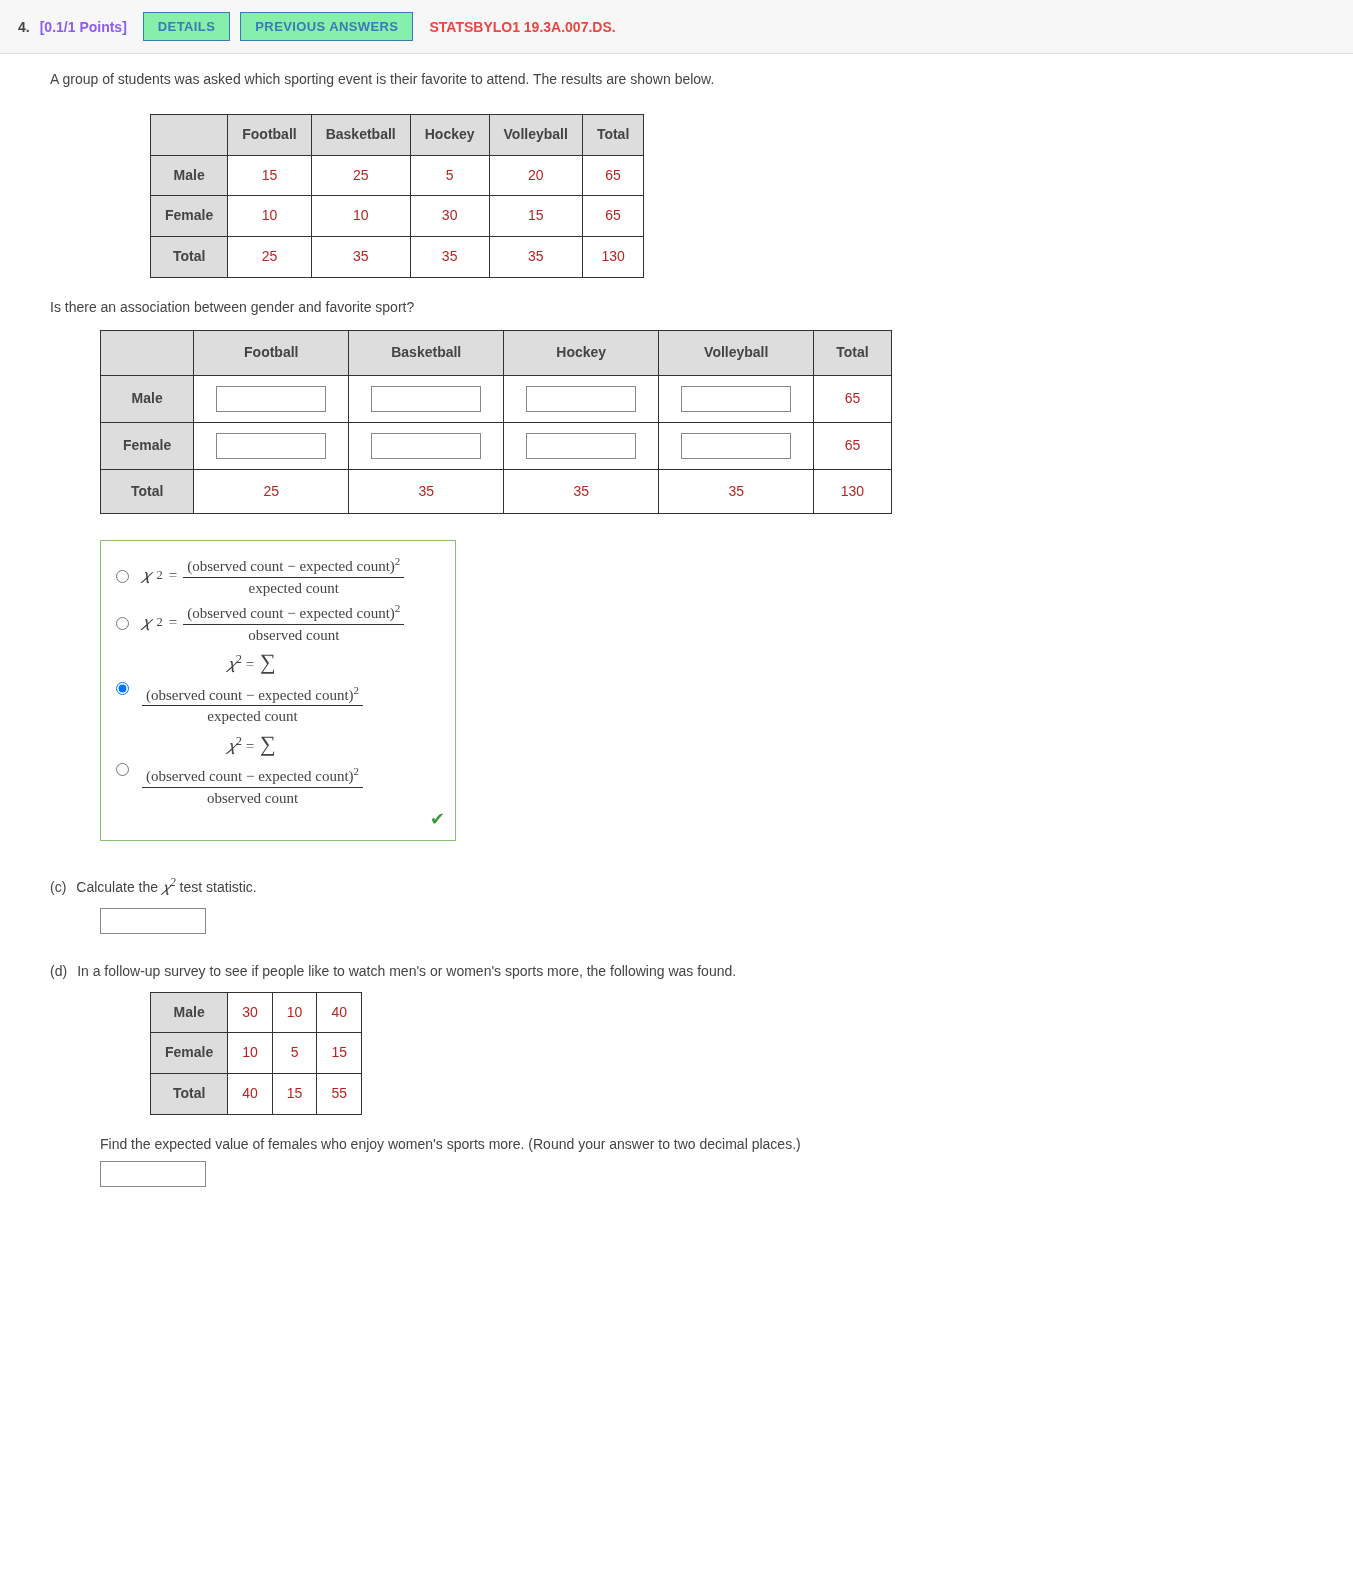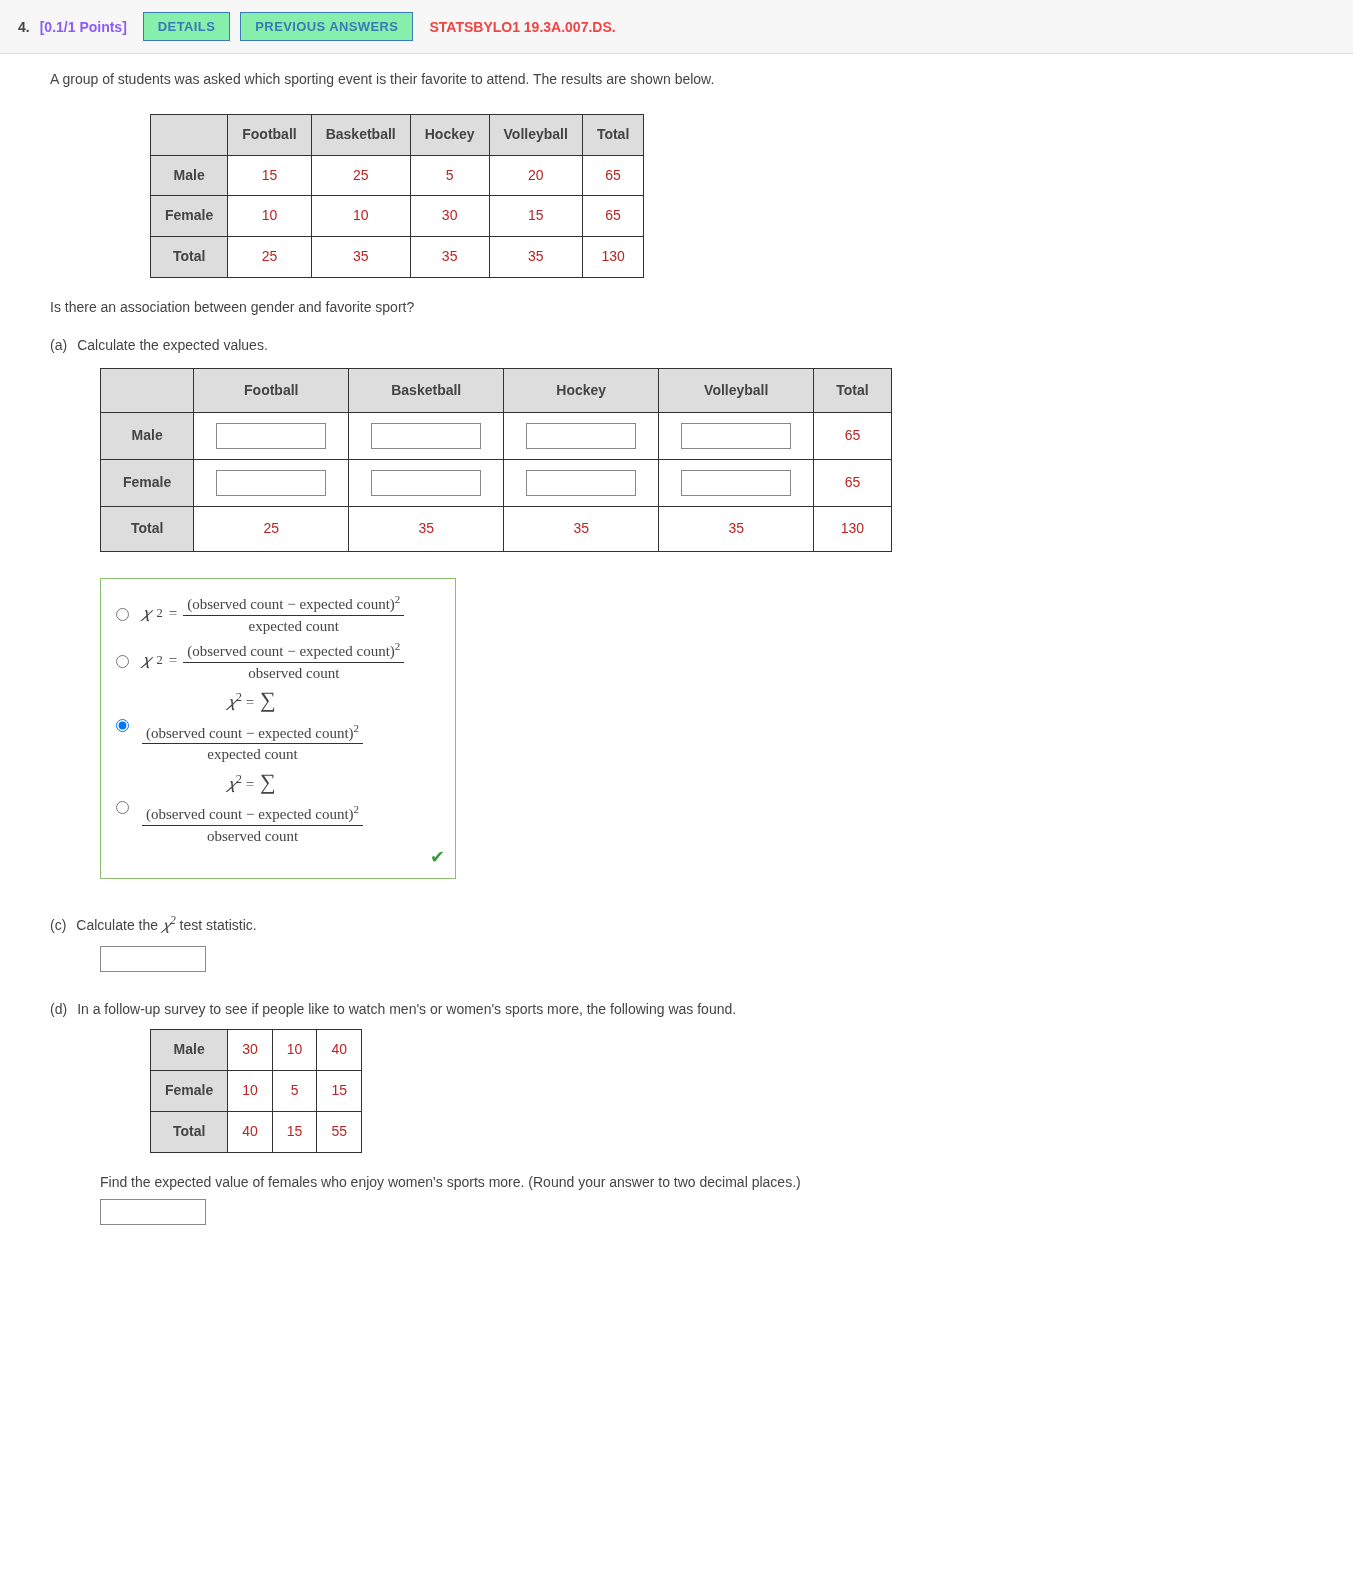--- a/index.html
+++ b/index.html
@@ -171,23 +171,20 @@
       <td class="redv">35</td>
       <td class="redv">35</td>
       <td class="redv">35</td>
       <td class="redv">130</td>
     </tr>
   </tbody>
     </table>
 
   <div>Is there an association between gender and favorite sport?</div>
 
-  <div class="part-label">
-    <span class="pl">(a)</span><span>Calculate the expected values.</span>
-  </div>
 
   <table class="exp">
     <tbody>
         <tr>
       <th class="corner"></th>
       <th>Football</th>
       <th>Basketball</th>
       <th>Hockey</th>
       <th>Volleyball</th>
       <th>Total</th>

